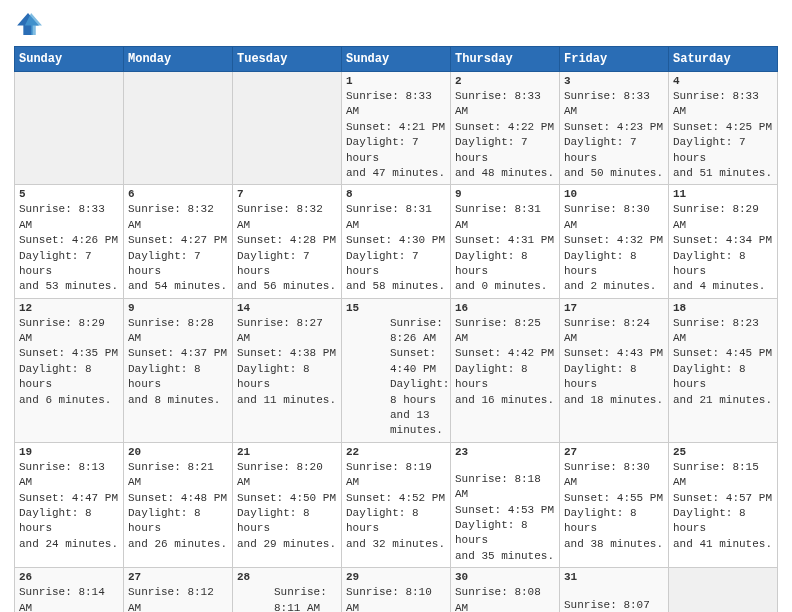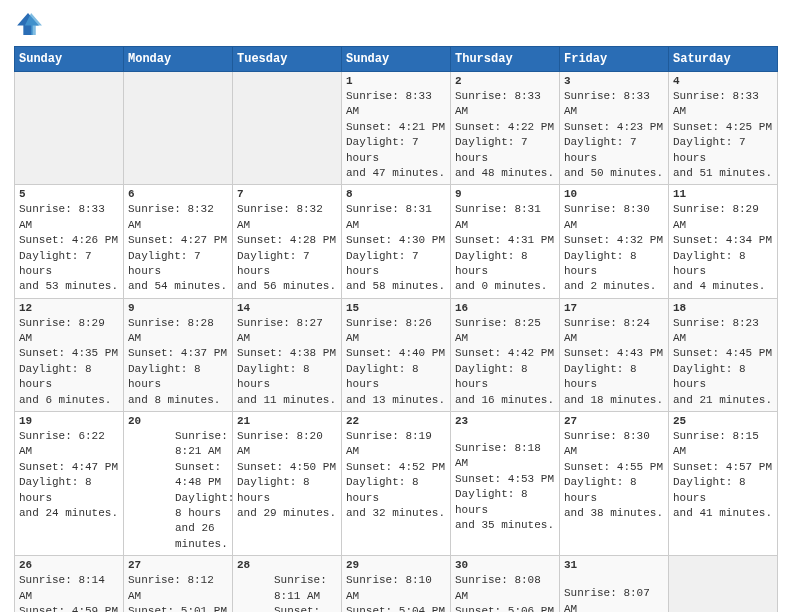--- a/index.html
+++ b/index.html
@@ -239,21 +239,21 @@
           </td>
           <td>
             <span class="day-number">14</span>
             <div class="day-info" style="white-space: pre-line;">Sunrise: 8:27 AM
 Sunset: 4:38 PM
 Daylight: 8 hours
 and 11 minutes.</div>
           </td>
           <td>
             <span class="day-number">15</span>
-            <div class="day-info" style="white-space: pre-line;">Sunrise: 8:26 AM
+            <div class="day-info" style="white-space: pre-line; margin-left: 44px;">Sunrise: 8:26 AM
 Sunset: 4:40 PM
 Daylight: 8 hours
 and 13 minutes.</div>
           </td>
           <td>
             <span class="day-number">16</span>
             <div class="day-info" style="white-space: pre-line;">Sunrise: 8:25 AM
 Sunset: 4:42 PM
 Daylight: 8 hours
 and 16 minutes.</div>
@@ -269,28 +269,28 @@
             <span class="day-number">18</span>
             <div class="day-info" style="white-space: pre-line;">Sunrise: 8:23 AM
 Sunset: 4:45 PM
 Daylight: 8 hours
 and 21 minutes.</div>
           </td>
         </tr>
         <tr>
           <td>
             <span class="day-number">19</span>
-            <div class="day-info" style="white-space: pre-line;">Sunrise: 6:22 AM
+            <div class="day-info" style="white-space: pre-line;">Sunrise: 8:13 AM
 Sunset: 4:47 PM
 Daylight: 8 hours
 and 24 minutes.</div>
           </td>
           <td>
             <span class="day-number">20</span>
-            <div class="day-info" style="white-space: pre-line; margin-left: 47px;">Sunrise: 8:21 AM
+            <div class="day-info" style="white-space: pre-line;">Sunrise: 8:21 AM
 Sunset: 4:48 PM
 Daylight: 8 hours
 and 26 minutes.</div>
           </td>
           <td>
             <span class="day-number">21</span>
             <div class="day-info" style="white-space: pre-line;">Sunrise: 8:20 AM
 Sunset: 4:50 PM
 Daylight: 8 hours
 and 29 minutes.</div>

